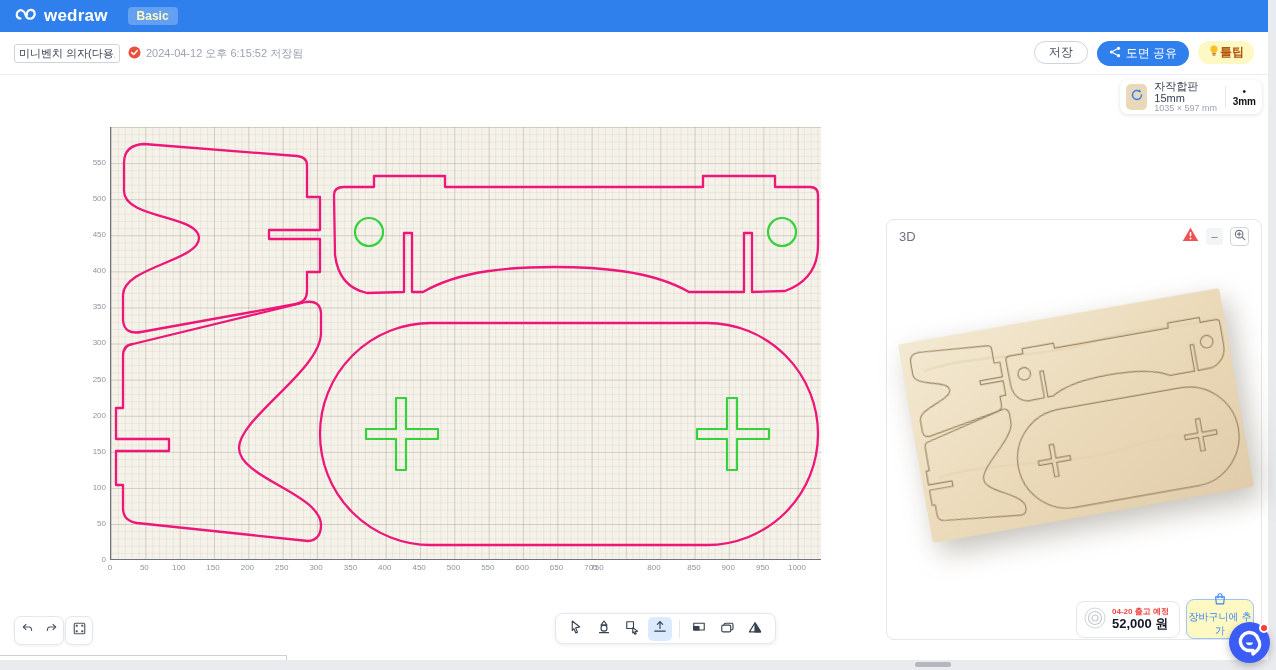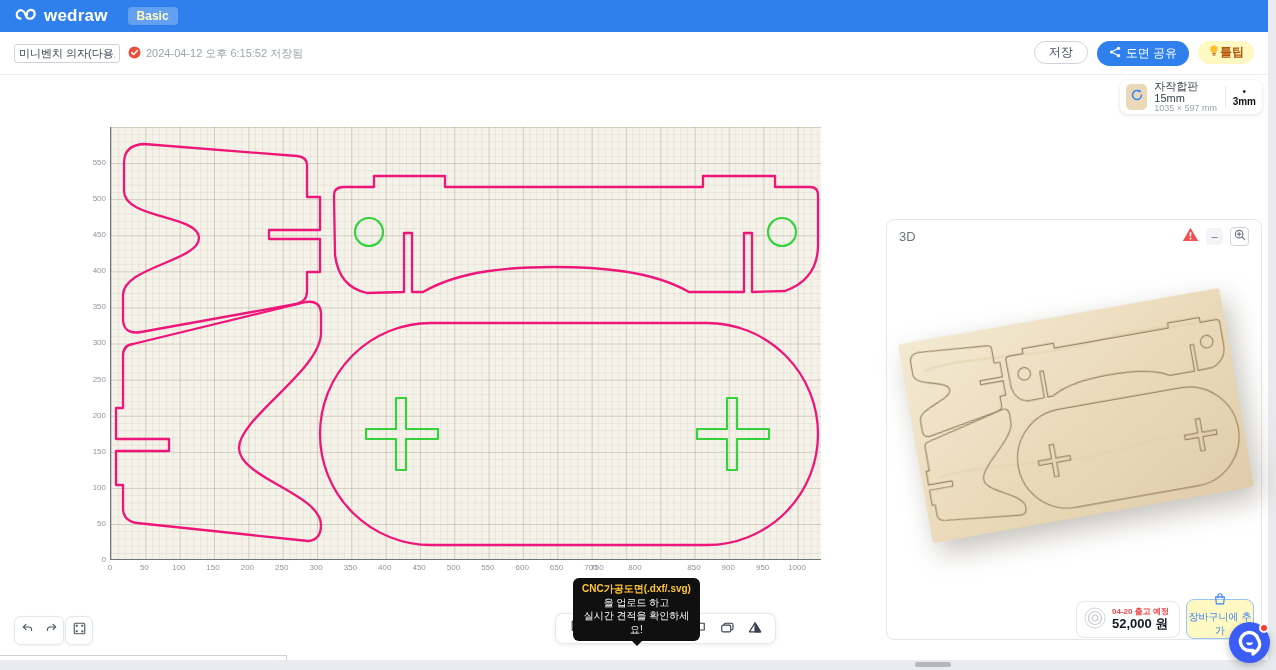--- a/index.html
+++ b/index.html
@@ -186,21 +186,21 @@
       <span style="left: 206.1px;">300</span>
       <span style="left: 240.45px;">350</span>
       <span style="left: 274.8px;">400</span>
       <span style="left: 309.15px;">450</span>
       <span style="left: 343.5px;">500</span>
       <span style="left: 377.85px;">550</span>
       <span style="left: 412.2px;">600</span>
       <span style="left: 446.55px;">650</span>
       <span style="left: 480.9px;">700</span>
       <span style="left: 487px;">750</span>
-      <span style="left: 525px;">800</span>
+      <span style="left: 544px;">800</span>
       <span style="left: 583.95px;">850</span>
       <span style="left: 618.3px;">900</span>
       <span style="left: 652.65px;">950</span>
       <span style="left: 687px;">1000</span>
     </div>
   <div class="canvas">
     <svg width="711" height="433" viewBox="0 0 711 433">
       <defs>
         <path id="pathA" d="M 33,17 L 186,29 Q 196,30 196,38 L 196,70 L 209,70 L 209,103 L 158,103 L 158,112 L 209,112 L 209,145 L 196,145 L 196,164 Q 196,175 185,177 L 30,205 Q 13,208 12,193 L 12,168 C 12,140 88,134 88,111 C 88,88 13,92 13,64 L 13,36 Q 13,18 33,17 Z"></path>
         <path id="pathB" d="M 22,217 L 195,175 Q 209,173 210,186 L 210,206 C 210,243 128,291 128,321 C 128,351 210,367 210,398 Q 210,413 197,414 L 26,396 Q 12,394 12,381 L 12,358 L 5,358 L 5,324 L 58,324 L 58,312 L 5,312 L 5,281 L 12,281 L 12,229 Q 12,218 22,217 Z"></path>
@@ -261,24 +261,20 @@
           </svg></span>
     </div>
     <div class="tool">
       <span><svg width="18" height="18" viewBox="0 0 24 24">
             <path d="M4.5 18.5 L12 6.5 L19.5 18.5 Z"></path>
             <path d="M12 6.5 L19.5 18.5 H12 Z" fill="#374151"></path>
           </svg></span>
     </div>
   </div>
 
-  <div class="tooltip">
-    <span class="hl">CNC가공도면(.dxf/.svg)</span><span>을 업로드 하고</span><br>
-    <span>실시간 견적을 확인하세요!</span>
-  </div>
 
   <div class="undo-card">
     <span><svg width="15" height="15" viewBox="0 0 20 20">
           <path d="M8 4.5 L4.5 8 L8 11.5"></path>
           <path d="M4.5 8 H12 Q15.5 8 15.5 12.5"></path>
         </svg></span>
     <span><svg width="15" height="15" viewBox="0 0 20 20">
           <path d="M12 4.5 L15.5 8 L12 11.5"></path>
           <path d="M15.5 8 H8 Q4.5 8 4.5 12.5"></path>
         </svg></span>

